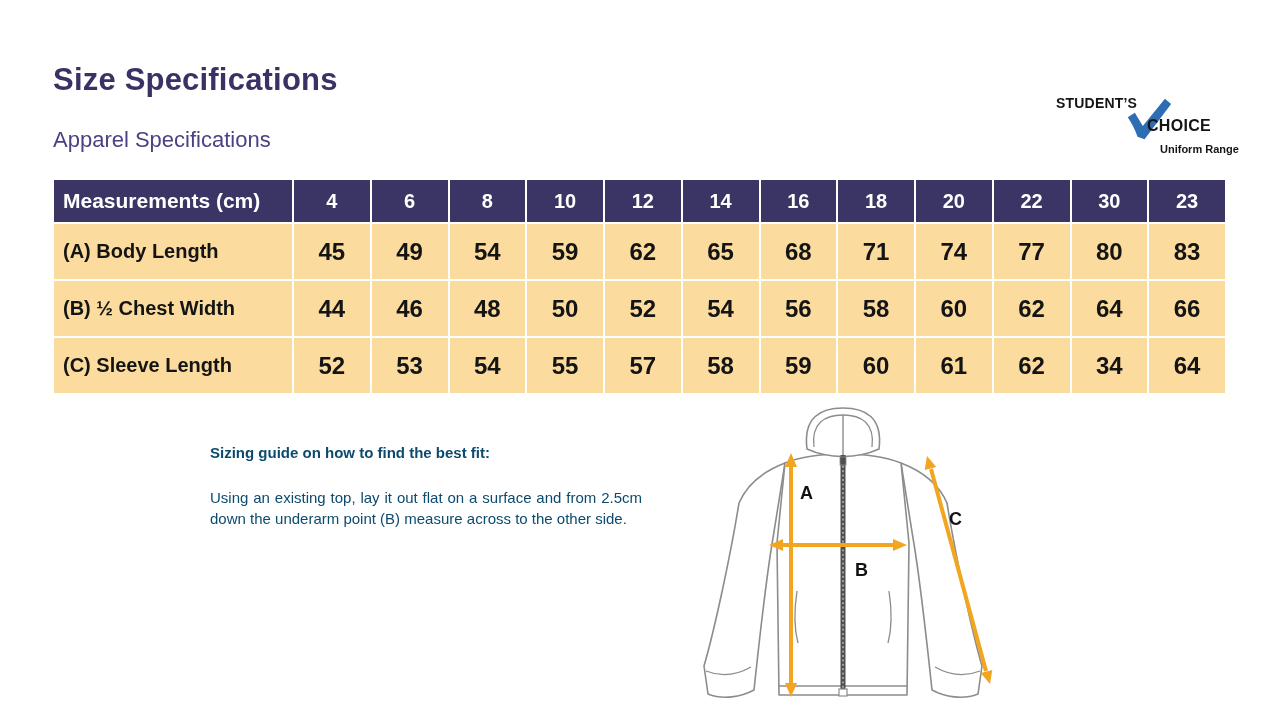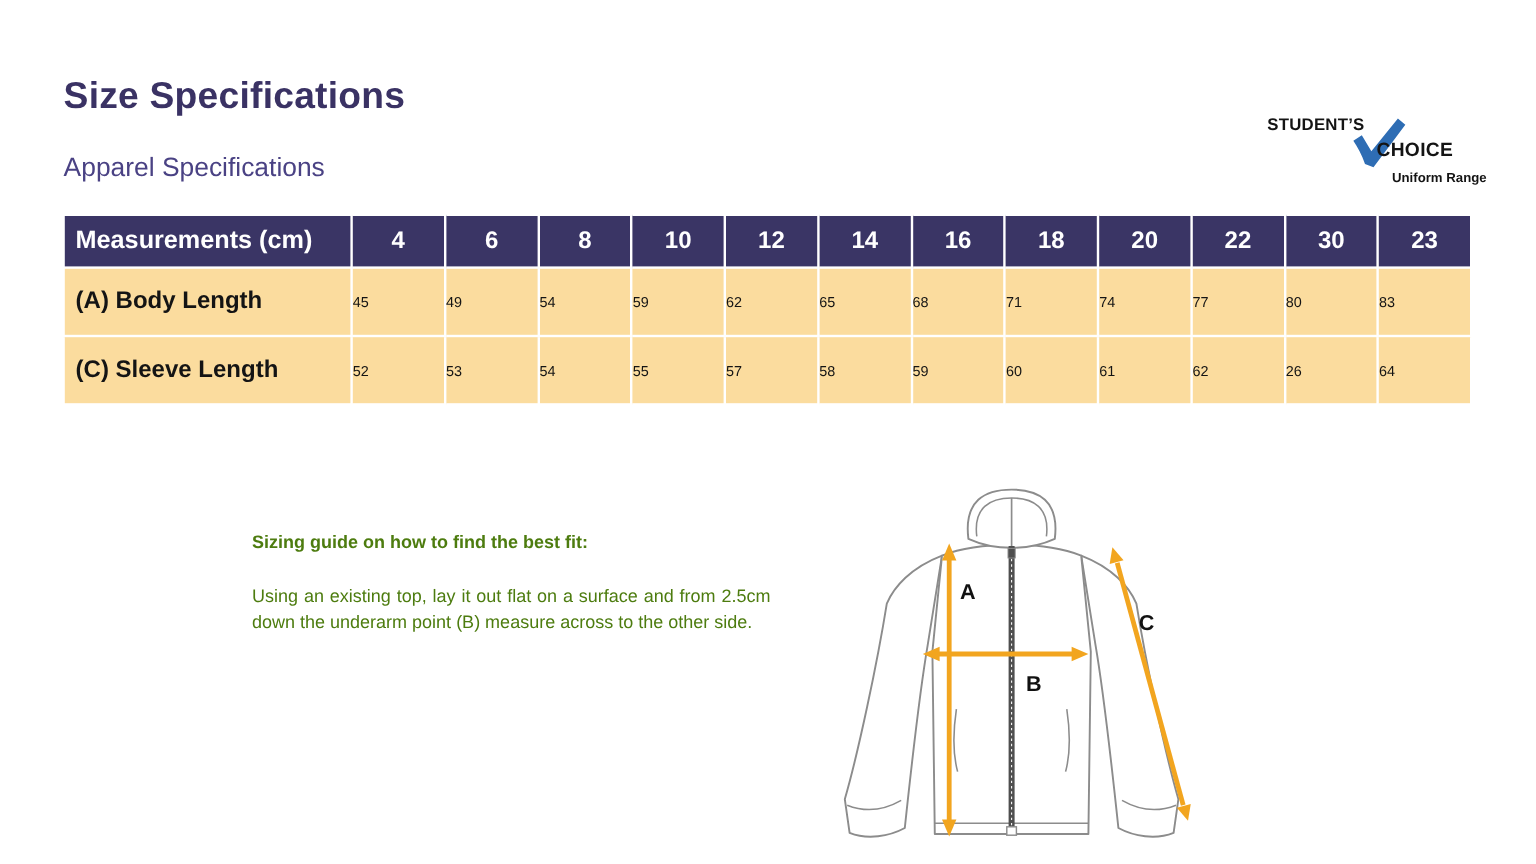--- a/index.html
+++ b/index.html
@@ -41,24 +41,24 @@
     font-size:20px; font-weight:700; height:42px;
     border:2px solid #ffffff; padding:0;
   }
   table.spec thead th.meas { text-align:left; padding-left:9px; font-size:21px; }
   table.spec tbody tr { height:57px; }
   table.spec tbody th, table.spec tbody td {
     background:var(--table-row-bg); color:#141414;
     border:2px solid #ffffff; padding:0;
   }
   table.spec tbody th { text-align:left; padding-left:9px; font-weight:700; font-size:20px; }
-  table.spec tbody td { font-weight:400; font-size:12px; }
-
-  
-  .guide { position:absolute; left:210px; top:444px; width:432px; color:#4d7c0f; }
+  table.spec tbody td { text-align:center; font-weight:700; font-size:24px; }
+
+  
+  .guide { position:absolute; left:210px; top:444px; width:432px; color:#0c4a6e; }
   .guide .head { margin:0 0 27px 0; font-size:15px; font-weight:700; }
   .guide p.body { margin:0 0 17px 0; font-size:15px; line-height:20.5px; text-align:justify; }
 
   
   .diagram { position:absolute; left:697px; top:403px; width:320px; height:315px; }
   .outline { stroke:var(--outline-gray); stroke-width:1.6; fill:#ffffff; stroke-linejoin:round; }
   .outline-thin { stroke:var(--outline-gray); stroke-width:1.3; fill:none; }
   .arrow-line { stroke:var(--arrow-amber); stroke-width:4; }
   .arrow-head { fill:var(--arrow-amber); }
   .dim-label { font-family:"Liberation Sans",sans-serif; font-size:18px; font-weight:700; fill:#111111; }
@@ -123,32 +123,47 @@
           <td>62</td>
           <td>65</td>
           <td>68</td>
           <td>71</td>
           <td>74</td>
           <td>77</td>
           <td>80</td>
           <td>83</td>
         </tr>
         <tr>
+          <th>(B) ½ Chest Width</th>
+          <td>44</td>
+          <td>46</td>
+          <td>48</td>
+          <td>50</td>
+          <td>52</td>
+          <td>54</td>
+          <td>56</td>
+          <td>58</td>
+          <td>60</td>
+          <td>62</td>
+          <td>64</td>
+          <td>66</td>
+        </tr>
+        <tr>
           <th>(C) Sleeve Length</th>
           <td>52</td>
           <td>53</td>
           <td>54</td>
           <td>55</td>
           <td>57</td>
           <td>58</td>
           <td>59</td>
           <td>60</td>
           <td>61</td>
           <td>62</td>
-          <td>26</td>
+          <td>34</td>
           <td>64</td>
         </tr>
       </tbody>
   </table>
 
   <div class="guide">
     <p class="head">Sizing guide on how to find the best fit:</p>
     <p class="body">Using an existing top, lay it out flat on a surface and from 2.5cm down the underarm point (B) measure across to the other side.</p>
   </div>
 

